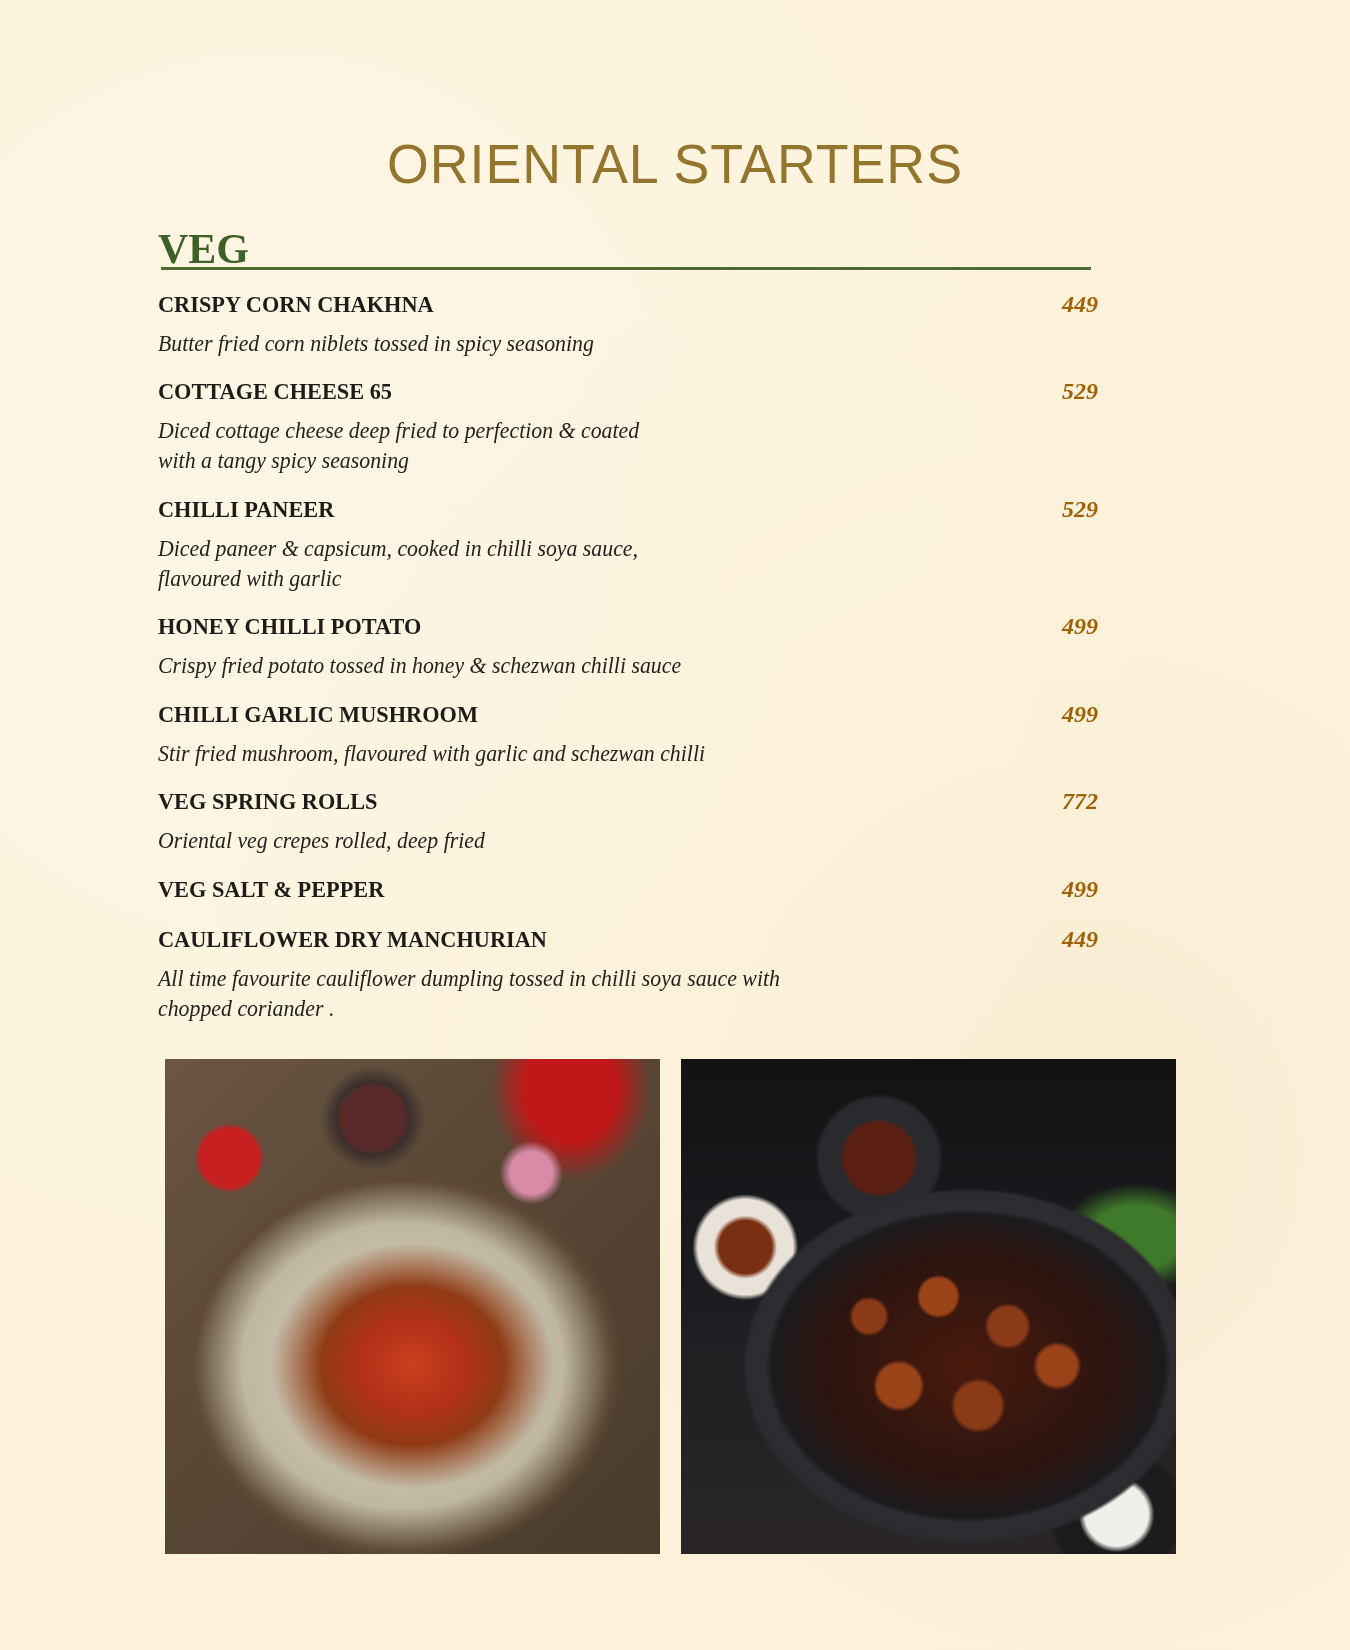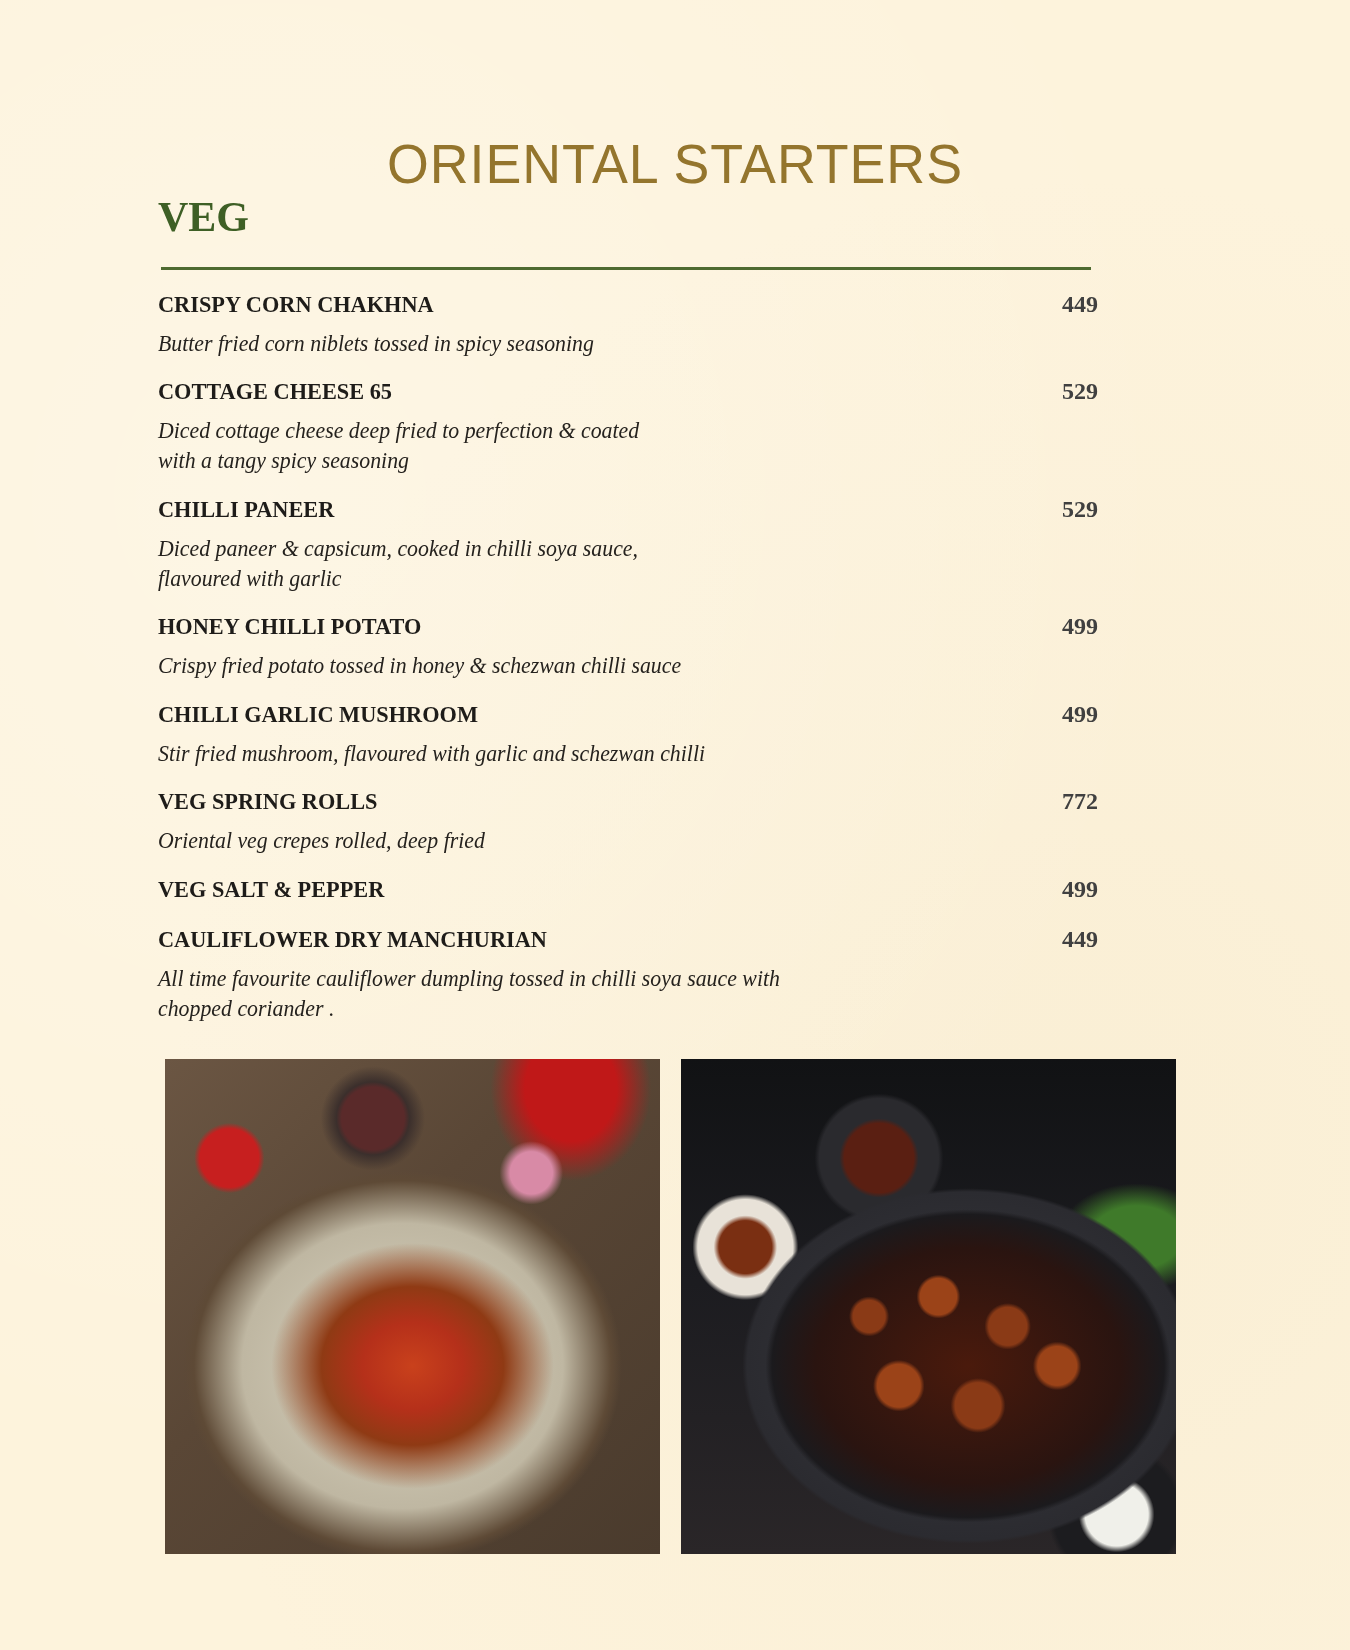--- a/index.html
+++ b/index.html
@@ -28,21 +28,21 @@
       font-size: 56px;
       font-weight: 400;
       color: #94752d;
       letter-spacing: 1px;
       line-height: 1;
       transform: scaleX(0.96);
     }
     .section-heading {
       position: absolute;
       left: 158px;
-      top: 196px;
+      top: 228px;
       font-family: "Liberation Serif", serif;
       font-weight: 700;
       font-size: 42px;
       color: #3e5f25;
       line-height: 1;
     }
     .section-rule {
       position: absolute;
       left: 161px;
       top: 267px;
@@ -74,22 +74,23 @@
       transform-origin: left top;
       transform: scaleX(0.93);
     }
     .item-price {
       position: absolute;
       right: 0;
       top: 0;
       font-family: "Liberation Serif", serif;
       font-weight: 700;
       font-size: 24px;
-      color: #404040;
-      line-height: 1;
+      color: #a16207;
+      line-height: 1;
+      font-style: italic;
     }
     .item-desc {
       position: absolute;
       left: 0;
       top: 37px;
       width: 760px;
       font-family: "Liberation Serif", serif;
       font-style: italic;
       font-size: 22.5px;
       line-height: 30px;

